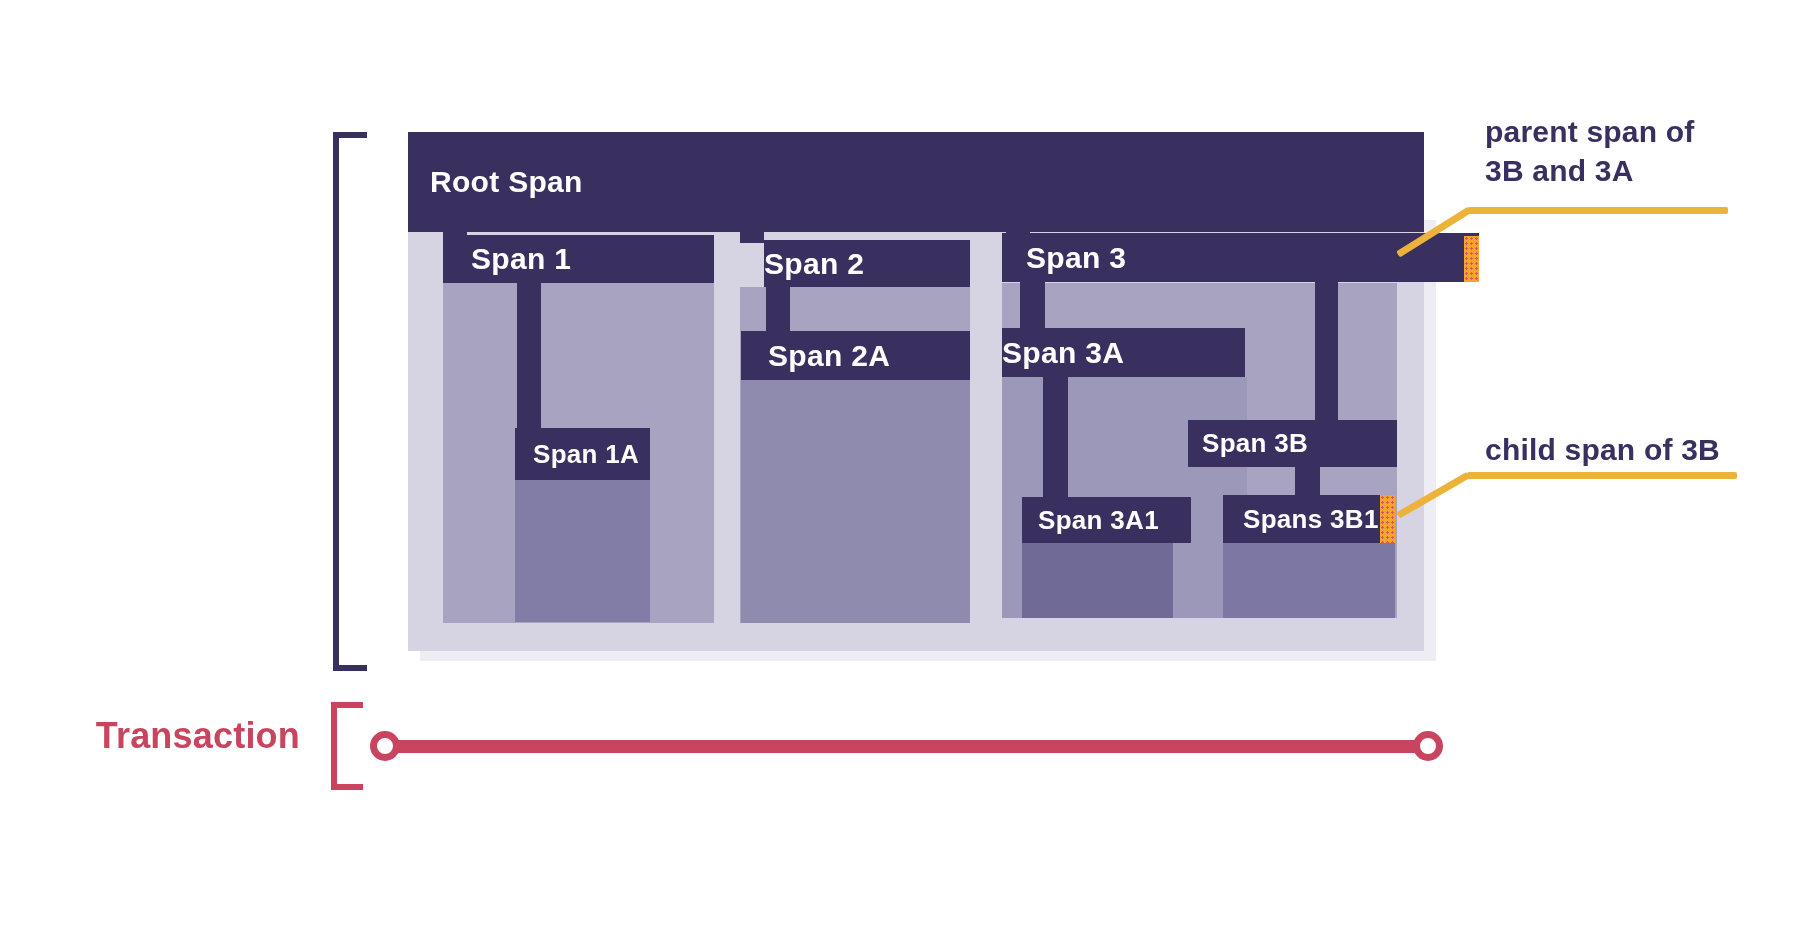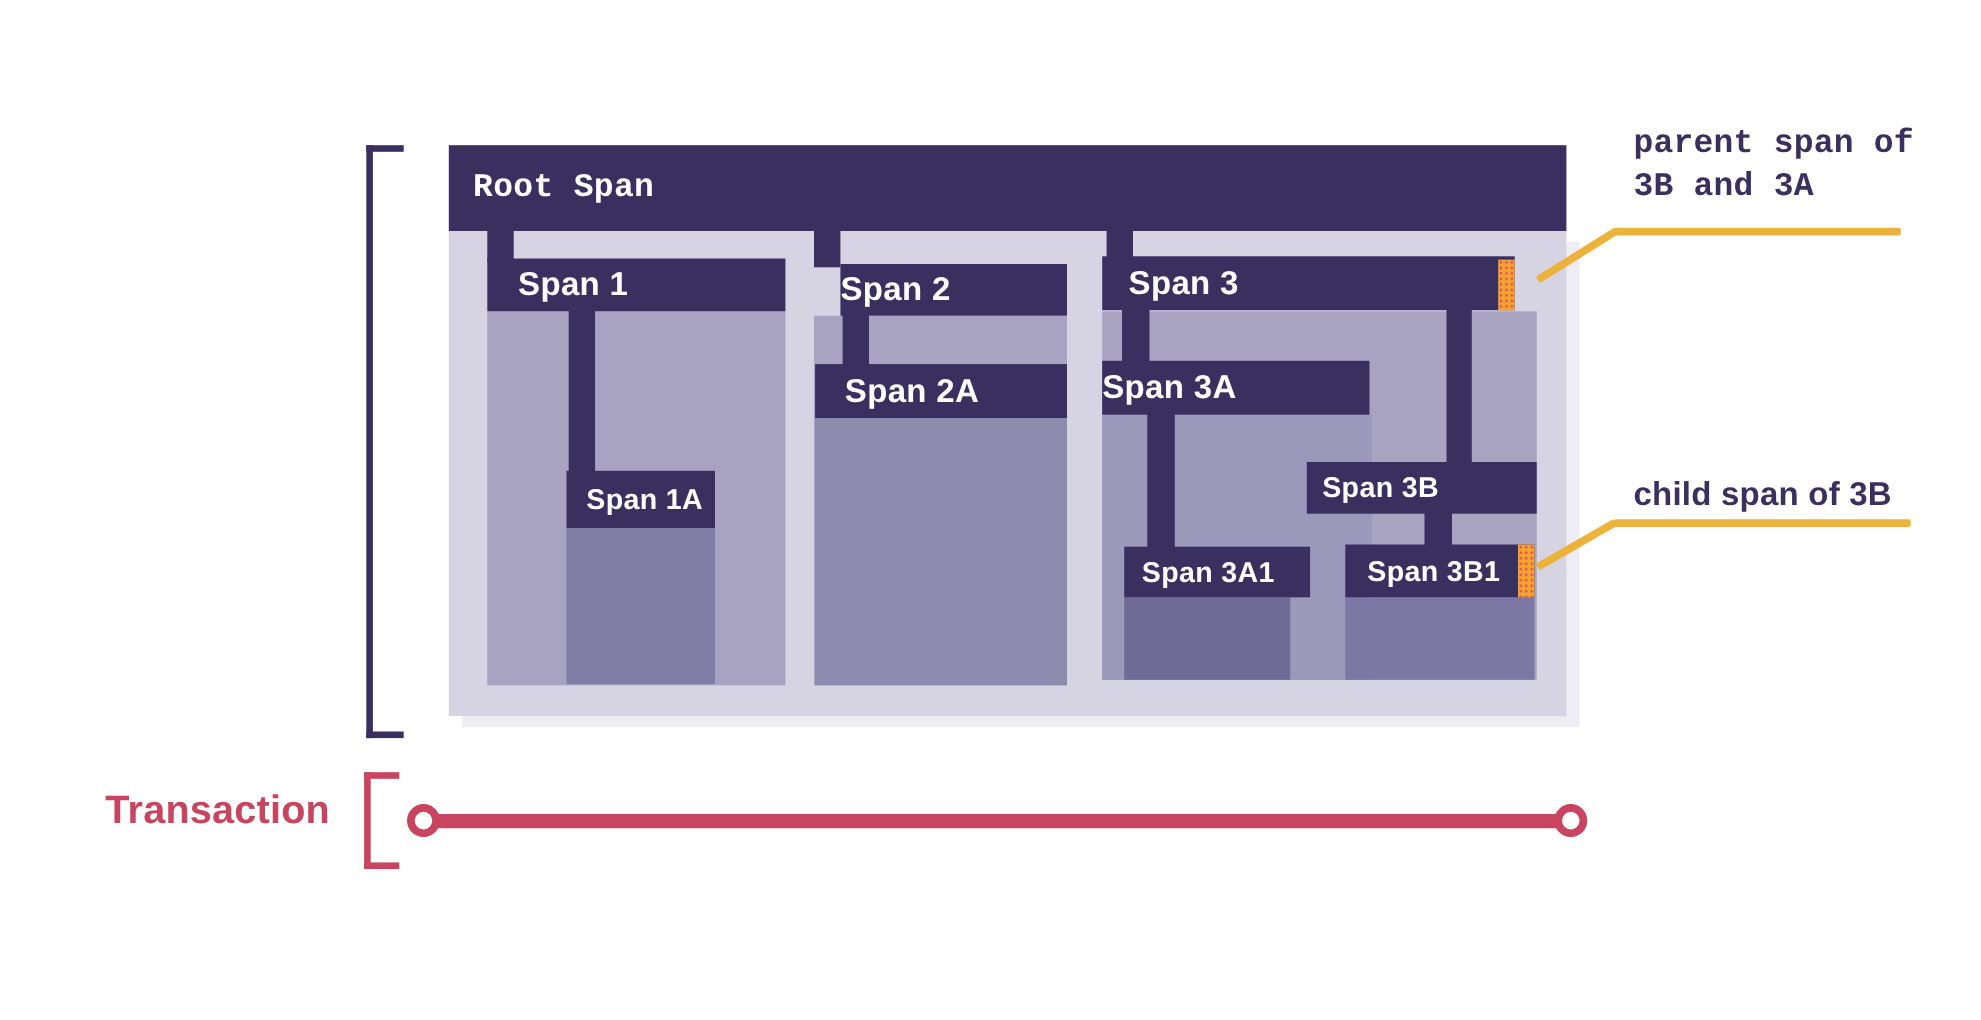--- a/index.html
+++ b/index.html
@@ -80,44 +80,44 @@
   <div class="abs conn" style="left:1006px;top:208px;width:24px;height:28px;"></div>
   <div class="abs region" style="left:1002px;top:283px;width:395px;height:335px;"></div>
   <div class="abs fill3a" style="left:1002px;top:377px;width:245px;height:241px;"></div>
   <div class="abs conn" style="left:1020px;top:280px;width:25px;height:52px;"></div>
   <div class="abs conn" style="left:1315px;top:280px;width:23px;height:142px;"></div>
   <div class="abs conn" style="left:1043px;top:375px;width:25px;height:124px;"></div>
   <div class="abs conn" style="left:1295px;top:465px;width:25px;height:32px;"></div>
   <div class="abs fill3a1" style="left:1022px;top:543px;width:151px;height:75px;"></div>
   <div class="abs fill3b1" style="left:1223px;top:543px;width:172px;height:75px;"></div>
 
-  <div class="abs bar" style="left:408px;top:132px;width:1016px;height:78px;padding-left:22px;font-family:Liberation Mono, monospace;">
+  <div class="abs bar" style="left:408px;top:132px;width:1016px;height:100px;padding-left:22px;">
     <span>Root Span</span>
   </div>
 
-  <div class="abs bar" style="left:1002px;top:233px;width:375px;height:49px;padding-left:24px;">
+  <div class="abs bar" style="left:1002px;top:233px;width:477px;height:49px;padding-left:24px;">
     <span>Span 3</span>
     <span class="orange-marker" style="right:0;top:3px;width:15px;height:46px;"></span>
   </div>
   <div class="abs bar" style="left:1002px;top:328px;width:243px;height:49px;">
     <span>Span 3A</span>
   </div>
   <div class="abs bar small" style="left:1022px;top:497px;width:169px;height:46px;padding-left:16px;">
     <span>Span 3A1</span>
   </div>
   <div class="abs bar small" style="left:1188px;top:420px;width:209px;height:47px;padding-left:14px;">
     <span>Span 3B</span>
   </div>
 
   <div class="abs bar small" style="left:1223px;top:495px;width:172px;height:48px;padding-left:20px;">
-    <span>Span 3B1</span>
+    <span>Spans 3B1</span>
     <span class="orange-marker" style="right:0;top:0;width:15px;height:48px;"></span>
   </div>
 
-  <div class="abs callout-text" style="left:1485px;top:112px;font-family:Liberation Mono, monospace;">
+  <div class="abs callout-text" style="left:1485px;top:112px;">
     <div>parent span of</div>
     <div>3B and 3A</div>
   </div>
   <div class="abs yline" style="left:1468px;top:207px;width:260px;"></div>
   <div class="abs yline diag" style="left:1398px;top:251px;width:85px;transform:rotate(-32deg);"></div>
 
   <div class="abs callout-text" style="left:1485px;top:430px;">
     <div>child span of 3B</div>
   </div>
   <div class="abs yline" style="left:1467px;top:472px;width:270px;"></div>

